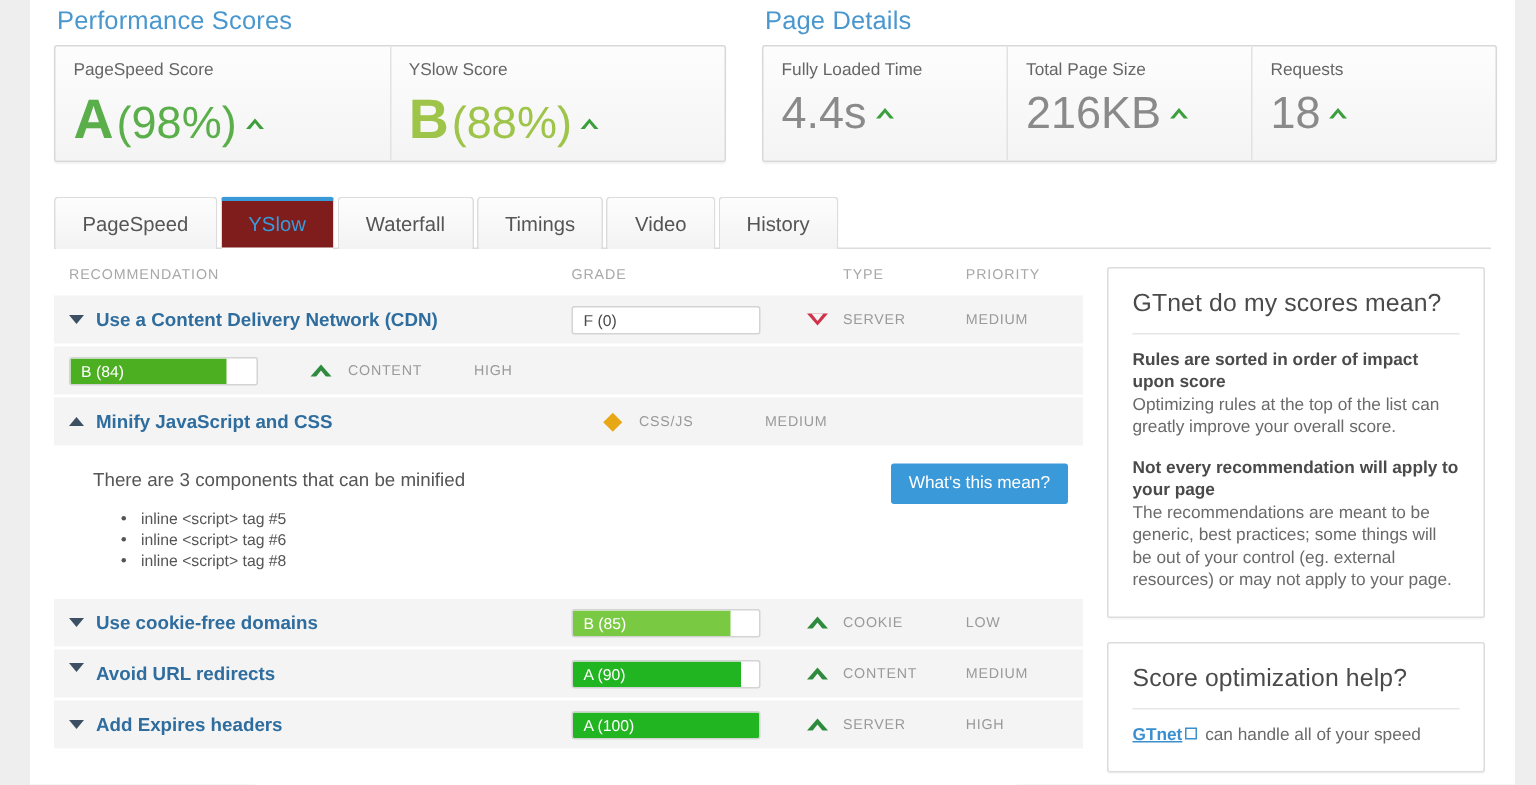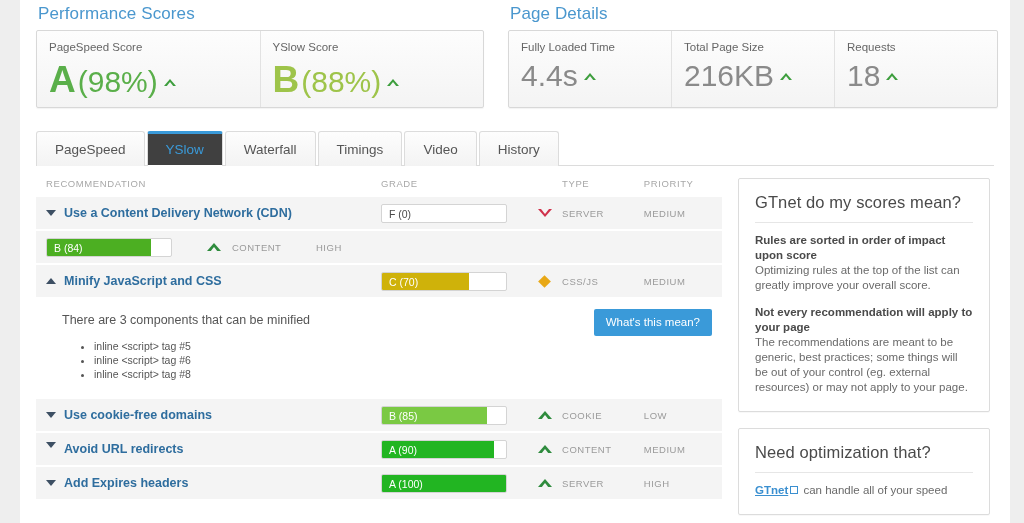--- a/index.html
+++ b/index.html
@@ -85,21 +85,21 @@
     padding: 9px 18px 8px 18px;
     border: 1px solid #dcdcdc;
     border-bottom: none;
     border-radius: 3px 3px 0 0;
     background: linear-gradient(#fdfdfd,#f3f3f3);
     margin-right: 2px;
     cursor: pointer;
     line-height: 17px;
   }
   .tab.active {
-    background: #404040;
+    background: #7f1d1d;
     color: #3a9ad9;
     border-top: 3px solid #3a9ad9;
     padding-top: 7px;
     position: relative;
   }
   .tab.active::after{
     content:""; position:absolute; left:0; right:0; bottom:-1px; height:2px; background:#fff;
   }
   .tabs-line {
     position:absolute; left:0; right:0; bottom:0; height:1px; background:#dcdcdc; z-index:1;
@@ -330,26 +330,20 @@
               <div class="chev up"></div>
             </div>
             <div class="c-type cell-sm">CONTENT</div>
             <div class="c-pri cell-sm">HIGH</div>
           </div>
           <div class="row">
             <div class="c-rec" style="display: flex; align-items: center;">
               <div class="tri up"></div>
               <span class="rec-name">Minify JavaScript and CSS</span>
             </div>
-            <div class="c-grade">
-              <div class="bar">
-                <div class="fill" style="width: 70%; background: rgb(207, 178, 10);"></div>
-                <div class="btxt">C (70)</div>
-              </div>
-            </div>
             <div class="c-ico" style="display: flex; justify-content: center;">
               <div class="diamond"></div>
             </div>
             <div class="c-type cell-sm">CSS/JS</div>
             <div class="c-pri cell-sm">MEDIUM</div>
           </div>
           <div class="detail">
             <div class="detail-head">There are 3 components that can be minified</div>
             <ul>
               <li>inline &lt;script&gt; tag #5</li>
@@ -419,21 +413,21 @@
         <h3>GTnet do my scores mean?</h3>
 
         <div class="ph">Rules are sorted in order of impact upon score</div>
         <div class="pp">Optimizing rules at the top of the list can greatly improve your overall score.</div>
 
         <div class="ph">Not every recommendation will apply to your page</div>
         <div class="pp">The recommendations are meant to be generic, best practices; some things will be out of your control (eg. external resources) or may not apply to your page.</div>
       </div>
 
       <div class="panel">
-        <h3>Need optimization that?</h3>
+        <h3>Score optimization help?</h3>
         <div class="pp">
           <a class="link" href="#">GTnet</a><span class="ext-ico"></span><span> can handle all of your speed</span>
         </div>
       </div>
 
     </div>
   </div>
 </div>
 
 </body></html>

